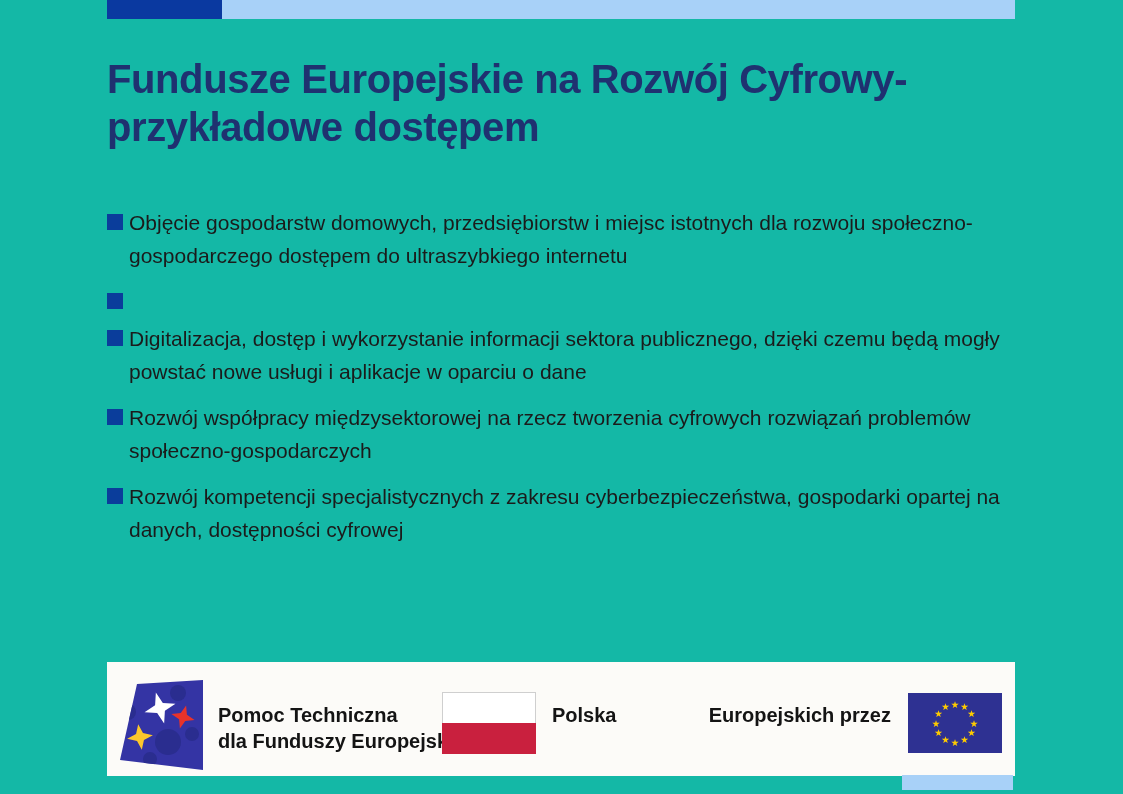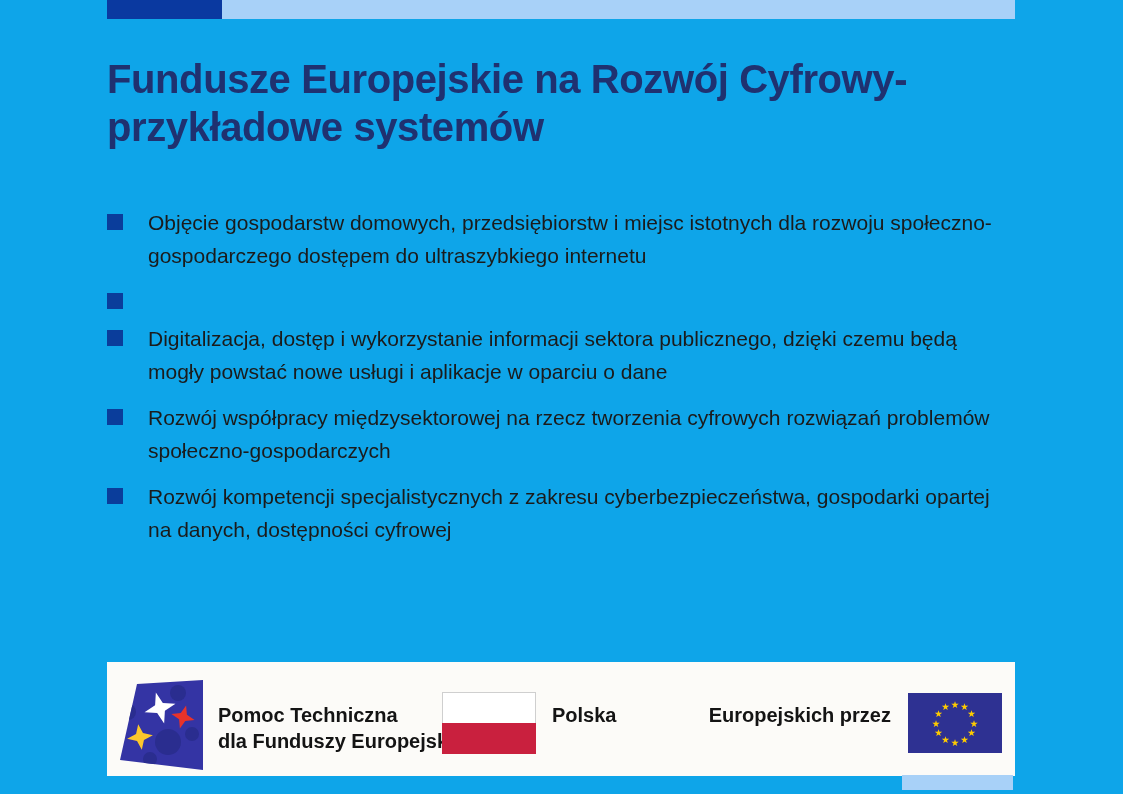--- a/index.html
+++ b/index.html
@@ -1,40 +1,40 @@
 <!DOCTYPE html>
 <html lang="pl"><head>
 <meta charset="utf-8">
 <title>Slide</title>
 <style>
   html, body { margin: 0; padding: 0; background: #ffffff; }
   .slide {
     position: relative;
     width: 1123px;
     height: 794px;
-    background: #0ea5e9;
+    background: #14b8a6;
     font-family: "Liberation Sans", sans-serif;
     overflow: hidden;
   }
 
   
   .bar-dark  { position: absolute; left: 107px; top: 0; width: 115px; height: 19px; background: #0A39A0; }
   .bar-light { position: absolute; left: 222px; top: 0; width: 793px; height: 19px; background: #A8D1F8; }
 
   
   .title {
     position: absolute; left: 107px; top: 55px; width: 910px;
     margin: 0; font-size: 40px; line-height: 48px; font-weight: 700;
     color: #1F3170; letter-spacing: -0.4px;
   }
   .title span { display: block; }
 
   
   .bullets { position: absolute; left: 107px; top: 206px; width: 906px; }
-  .bullet { display: flex; gap: 25px; margin-bottom: 13px; }
+  .bullet { display: flex; gap: 6px; margin-bottom: 13px; }
   .bullet .sq { flex: 0 0 16px; width: 16px; height: 16px; margin-top: 8px; background: #0A3D9B; }
   .bullet .btxt { font-size: 21px; line-height: 33px; color: #1B1B1B; }
 
   
   .footer-band { position: absolute; left: 107px; top: 662px; width: 908px; height: 114px; background: #FCFBF8; }
   .funds-logo { position: absolute; left: 120px; top: 678px; }
   .pl-flag    { position: absolute; left: 442px; top: 692px; }
   .eu-flag    { position: absolute; left: 908px; top: 693px; }
   .ftext { position: absolute; font-size: 20px; line-height: 26px; font-weight: 700; color: #141414; }
   .ftext span { display: block; }
@@ -47,21 +47,21 @@
 </head>
 <body>
 
 <div class="slide">
 
   <div class="bar-dark"></div>
   <div class="bar-light"></div>
 
   <h1 class="title">
     <span>Fundusze Europejskie na Rozwój Cyfrowy-</span>
-    <span>przykładowe systemów</span>
+    <span>przykładowe dostępem</span>
   </h1>
 
   <div class="bullets">
     <div class="bullet">
       <span class="sq"></span>
       <span class="btxt">Objęcie gospodarstw domowych, przedsiębiorstw i miejsc istotnych dla rozwoju społeczno-gospodarczego dostępem do ultraszybkiego internetu</span>
     </div>
     <div class="bullet">
       <span class="sq"></span>
     </div>

